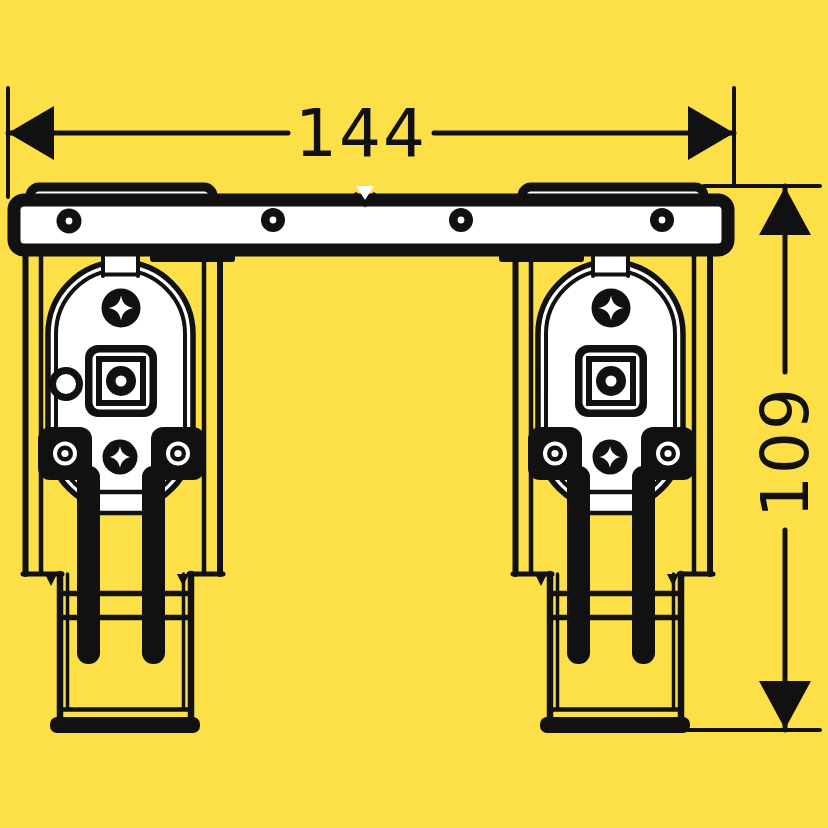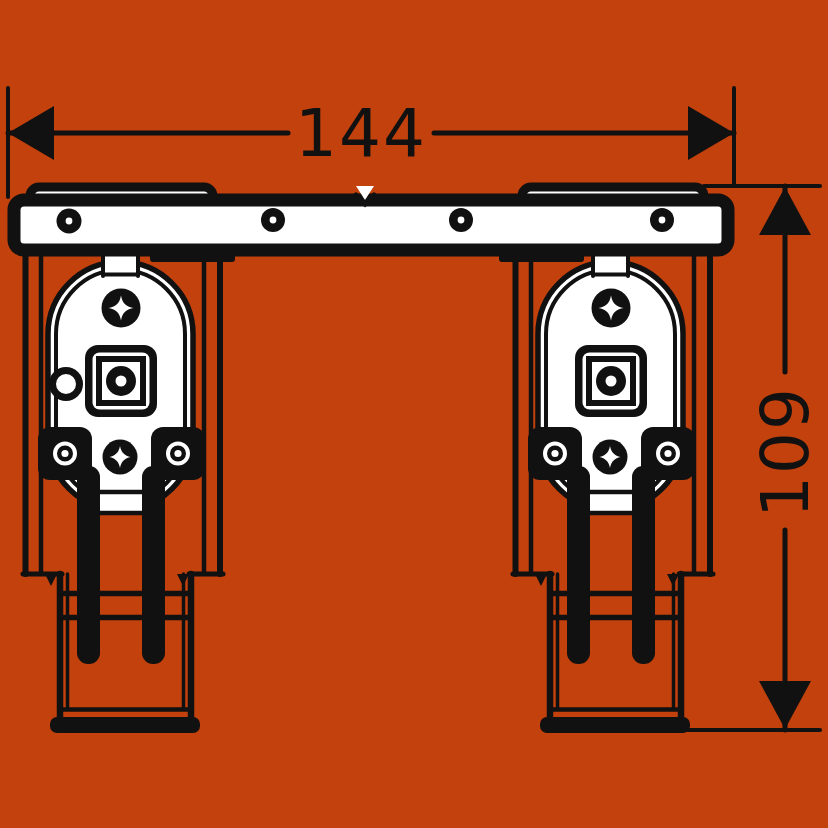--- a/index.html
+++ b/index.html
@@ -1,17 +1,17 @@
 <!DOCTYPE html>
 <html><head>
 <meta charset="utf-8">
 <style>
   html,body{margin:0;padding:0;background:#ffffff;}
   .canvas{
-    width:828px;height:828px;background:#c2410c;position:relative;overflow:hidden;
+    width:828px;height:828px;background:#fde047;position:relative;overflow:hidden;
     font-family:"DejaVu Sans", sans-serif;
   }
   svg{display:block;}
   .ln{stroke:#111111;fill:none;stroke-linecap:round;}
   .fillb{fill:#111111;stroke:none;}
   .fillw{fill:#ffffff;stroke:none;}
   .outl{fill:#ffffff;stroke:#111111;}
   .dimtext{
     font-family:"DejaVu Sans", sans-serif;
     font-size:66px;

